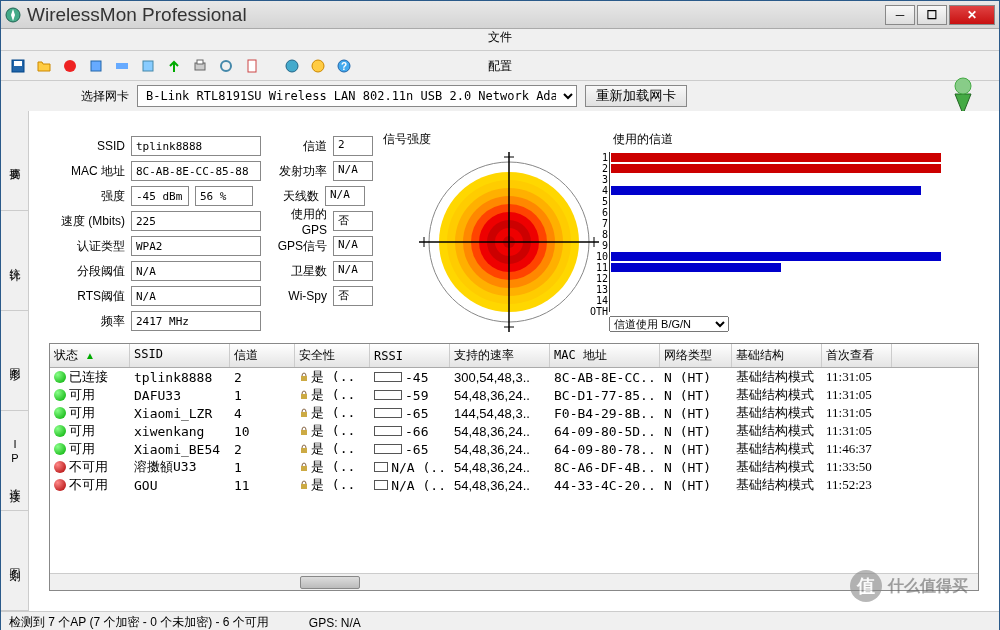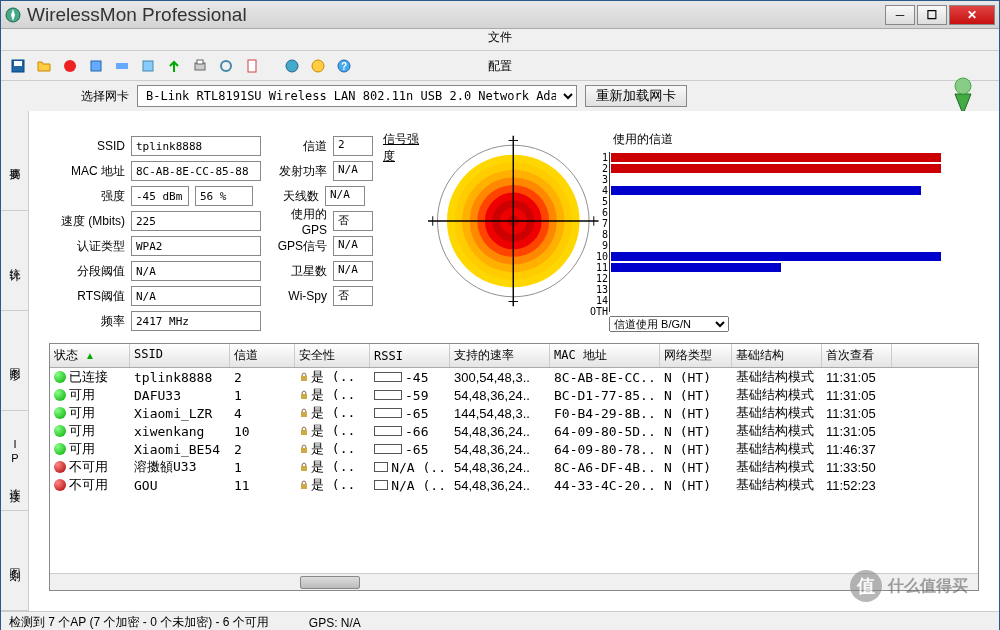--- a/index.html
+++ b/index.html
@@ -25,21 +25,21 @@
 .side-tab { flex: 1; writing-mode: vertical-rl; text-orientation: upright; display: flex; align-items: center; justify-content: center; border-bottom: 1px solid #ccc; cursor: pointer; letter-spacing: 2px; font-size: 11px; }
 .content { flex: 1; background: #fff; padding: 20px; display: flex; flex-direction: column; }
 .upper { display: flex; height: 208px; }
 .info-col { width: 330px; display: flex; flex-direction: column; gap: 3px; padding: 4px; }
 .info-row { display: flex; align-items: center; height: 22px; gap: 6px; }
 .info-label { width: 72px; text-align: right; }
 .info-val { width: 130px; border: 1px solid #888; height: 20px; padding: 1px 4px; background: #fff; font-family: monospace; font-size: 11px; display: flex; align-items: center; }
 .info-val.narrow { width: 58px; }
 .info-label2 { width: 56px; text-align: right; margin-left: 4px; }
 .info-val2 { width: 40px; border: 1px solid #888; height: 20px; padding: 1px 4px; background: #fff; font-family: monospace; font-size: 11px; }
-.radar-col { width: 220px; display: flex; flex-direction: row; align-items: flex-start; text-decoration: underline; }
+.radar-col { width: 220px; display: flex; flex-direction: column; align-items: flex-end; }
 .section-title { font-size: 12px; align-self: flex-start; margin: 0 0 4px 4px; }
 .radar { width: 180px; height: 180px; position: relative; }
 .channel-col { flex: 1; display: flex; flex-direction: column; padding-left: 10px; }
 .chan-bars { height: 160px; display: flex; flex-direction: column; gap: 0; border-left: 1px solid #333; padding-left: 4px; position: relative; }
 .chan-bar-row { height: 11px; display: flex; align-items: center; font-size: 10px; font-family: monospace; }
 .chan-num { width: 16px; text-align: right; margin-right: 3px; margin-left: -22px; }
 .chan-bar { height: 9px; background: #c00; }
 .chan-bar.blue { background: #00c; }
 .chan-dd { margin-top: 4px; }
 .chan-dd select { width: 120px; font-size: 11px; }
@@ -51,21 +51,21 @@
 .nt-row > div { padding: 0 4px; overflow: hidden; white-space: nowrap; }
 .c-status { width: 80px; display: flex; align-items: center; gap: 3px; }
 .c-ssid { width: 100px; font-family: monospace; }
 .c-chan { width: 65px; font-family: monospace; }
 .c-sec { width: 75px; display: flex; align-items: center; gap: 2px; }
 .c-rssi { width: 80px; display: flex; align-items: center; gap: 3px; font-family: monospace; }
 .c-rate { width: 100px; font-family: Liberation Sans, sans-serif; }
 .c-mac { width: 110px; font-family: monospace; }
 .c-type { width: 72px; font-family: monospace; }
 .c-infra { width: 90px; }
-.c-first { width: 70px; font-family: Liberation Sans, sans-serif; }
+.c-first { width: 70px; font-family: Liberation Serif, serif; }
 .dot { width: 12px; height: 12px; border-radius: 50%; display: inline-block; }
 .dot.green { background: radial-gradient(circle at 30% 30%, #8f8, #0a0); }
 .dot.red { background: radial-gradient(circle at 30% 30%, #f88, #a00); }
 .lock { width: 10px; height: 10px; }
 .sig-bar { width: 28px; height: 10px; border: 1px solid #555; position: relative; background: #fff; }
 .sig-fill { height: 100%; background: #0c0; }
 .sort-arrow { color: #0a0; font-size: 10px; margin-left: 4px; }
 .hscroll { height: 17px; background: #f0f0f0; border-top: 1px solid #ccc; position: relative; }
 .hs-thumb { position: absolute; left: 250px; top: 2px; width: 60px; height: 13px; background: linear-gradient(to bottom, #ddd, #bbb); border: 1px solid #888; border-radius: 2px; }
 .statusbar { height: 22px; background: #f0f0f0; border-top: 1px solid #ccc; display: flex; align-items: center; padding: 0 8px; gap: 40px; font-size: 12px; }

